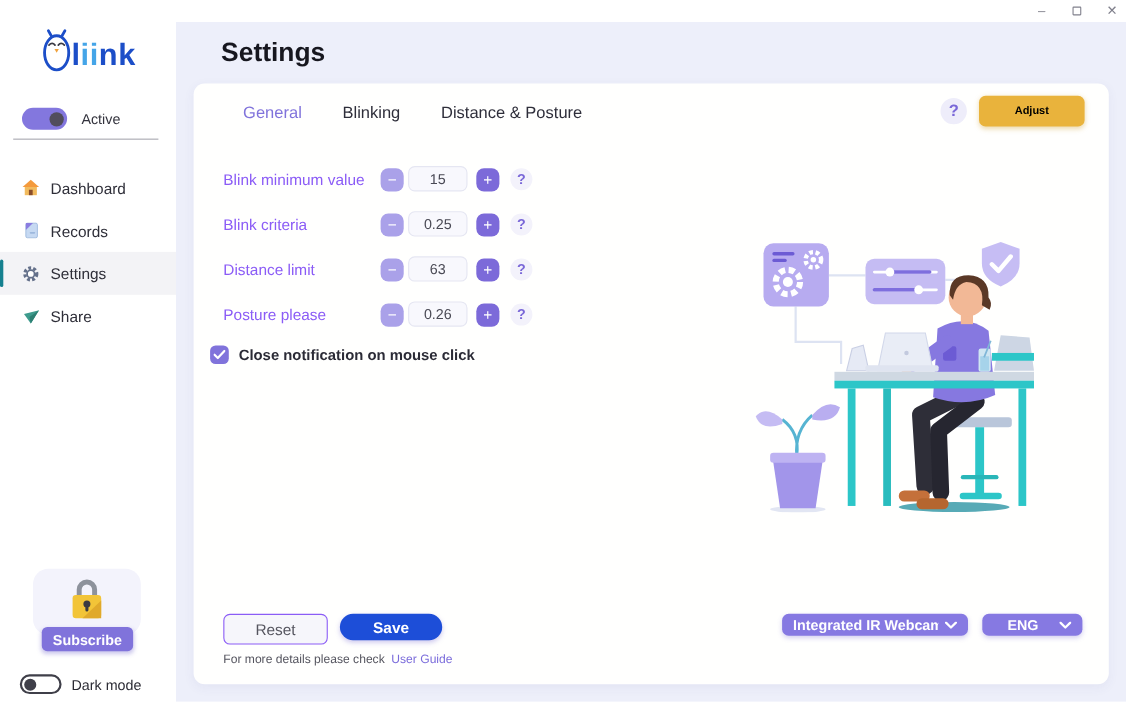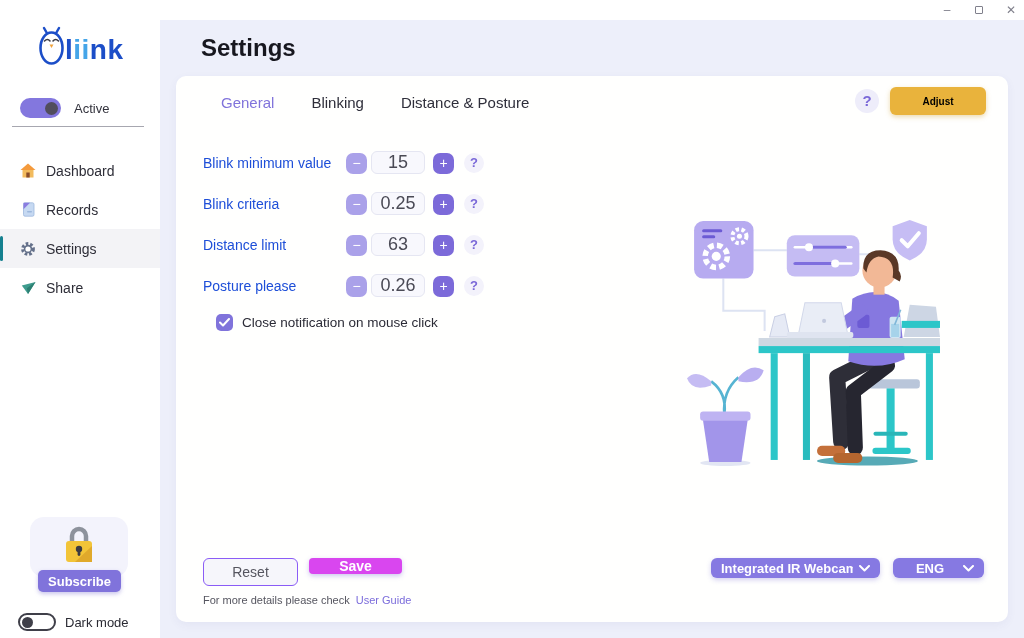--- a/index.html
+++ b/index.html
@@ -53,40 +53,40 @@
   .tab { font-size:15px; color:#2e2e3a; font-weight:500; cursor:pointer; background:none; border:none; font-family:inherit; }
   .tab.active { color:#8073db; }
 
   .help-circle { position:absolute; width:24px; height:24px; border-radius:50%; background:#eeedfa; color:#7a68d8;
                  font-weight:700; font-size:15px; text-align:center; line-height:24px; cursor:pointer; }
   .help-top { left:679px; top:13px; }
   .adjust-btn { position:absolute; left:714px; top:11px; width:96px; height:28px; background:#e9b33c; border:none; border-radius:6px;
                 font-size:10px; font-weight:600; color:#000000; font-family:inherit; cursor:pointer; box-shadow:0 2px 5px rgba(200,150,30,.35); }
 
   .srow { position:absolute; left:27px; height:22px; display:flex; align-items:center; }
-  .srow-label { position:absolute; left:0; font-size:14px; color:#1d4ed8; font-weight:500; white-space:nowrap; }
+  .srow-label { position:absolute; left:0; font-size:14px; color:#8b5cf6; font-weight:500; white-space:nowrap; }
   .step-btn { position:absolute; width:21px; height:21px; border:none; border-radius:7px; color:#fff; font-size:14px; line-height:21px;
               text-align:center; font-family:inherit; cursor:pointer; padding:0; }
   .step-minus { left:143px; background:#aaa1e9; }
   .step-plus  { left:230px; background:#7c6ad9; }
   .value-box { position:absolute; left:168px; width:54px; height:23px; top:-1px; background:#f8f8fd; border:1px solid #e5e6f2; border-radius:6px;
                display:flex; align-items:center; justify-content:center; cursor:text; }
-  .value-box span { font-size:18px; color:#4a4a55; }
+  .value-box span { font-size:13px; color:#4a4a55; }
   .row-help { position:absolute; left:261px; width:20px; height:20px; border-radius:50%; background:#f3f2fb; color:#7a68d8;
               font-weight:700; font-size:13px; text-align:center; line-height:20px; cursor:pointer; }
 
-  .check-row { position:absolute; left:40px; top:238px; display:flex; align-items:center; }
+  .check-row { position:absolute; left:15px; top:238px; display:flex; align-items:center;font-weight:bold; }
   .checkbox { width:17px; height:17px; background:#8073db; border-radius:5px; display:flex; align-items:center; justify-content:center; cursor:pointer; }
   .check-label { margin-left:9px; font-size:13.5px; color:#2b2b36; }
 
   .illustration { position:absolute; left:510px; top:132px; width:254px; height:258px; }
 
   .btn-reset { position:absolute; left:27px; top:482px; width:95px; height:28px; background:#f6f6fb; border:1px solid #8b5cf6; border-radius:6px;
                font-size:14px; color:#55555f; font-family:inherit; cursor:pointer; }
-  .btn-save { position:absolute; left:133px; top:482px; width:93px; height:16px; background:#d946ef; border:none; border-radius:4px;
+  .btn-save { position:absolute; left:133px; top:482px; width:93px; height:24px; background:#1d4ed8; border:none; border-radius:12px;
               font-size:14px; font-weight:600; color:#fff; font-family:inherit; cursor:pointer; box-shadow:0 2px 5px rgba(110,95,210,.35); }
 
   .foot-note { position:absolute; left:27px; top:518px; font-size:11px; color:#55555f; }
   .foot-link { color:#7b6cdb; margin-left:6px; cursor:pointer; text-decoration:none; }
 
   .dropdown { position:absolute; top:482px; height:20px; background:#8679e2; border-radius:6px; display:flex; align-items:center;
               padding:0 10px; cursor:pointer; box-shadow:0 2px 5px rgba(110,95,210,.3); }
   .dd-webcam { left:535px; width:169px; }
   .dd-lang { left:717px; width:91px;text-align:center; }
   .dd-text { color:#fff; font-size:13px; font-weight:600; flex:1; white-space:nowrap; overflow:hidden; }

